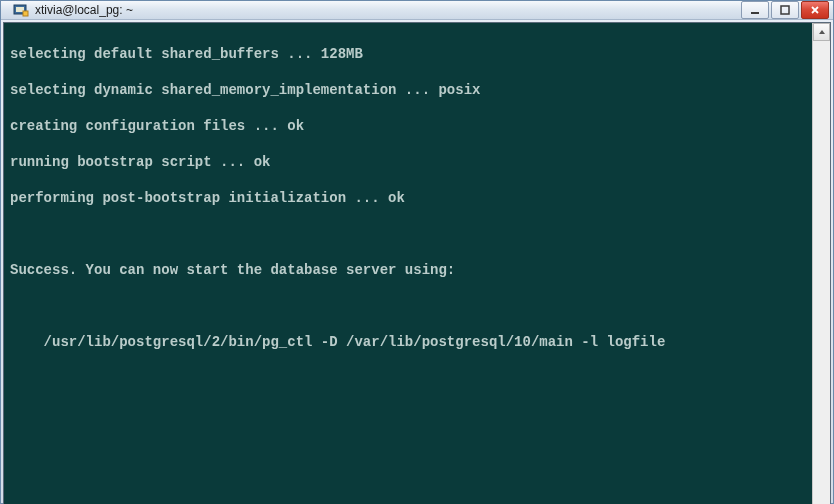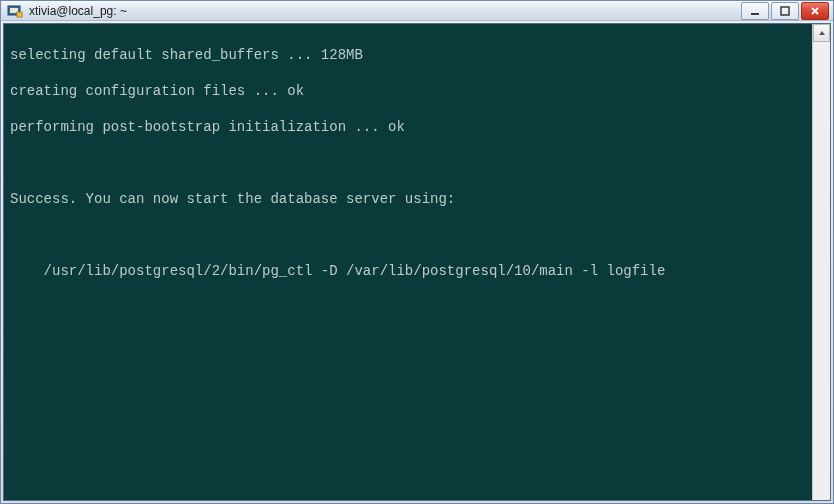--- a/index.html
+++ b/index.html
@@ -17,21 +17,21 @@
   background: linear-gradient(to bottom, #e8eef6 0%, #d4dce8 100%);
   display: flex;
   flex-direction: column;
 }
 .titlebar {
   height: 30px;
   background: linear-gradient(to bottom, #f5f8fc 0%, #dde6f0 45%, #cdd9e7 100%);
   border-bottom: 1px solid #a8b8cc;
   display: flex;
   align-items: center;
-  padding: 0 4px 0 6px;
+  padding: 0 4px 0 12px;
 }
 .titlebar-icon {
   width: 16px;
   height: 16px;
   margin-right: 6px;
   flex-shrink: 0;
 }
 .title {
   font-size: 12px;
   color: #1a1a1a;
@@ -88,21 +88,21 @@
   height: 18px;
   background: linear-gradient(to bottom, #fafafa, #e3e3e3);
   border: 1px solid #b5b5b5;
   display: flex;
   align-items: center;
   justify-content: center;
   color: #555;
   font-size: 9px;
 }
 .sb-track { flex: 1; position: relative; }
-.line { display: block; min-height: 18px; }
+.line { display: block; min-height: 18px; font-weight: bold; }
 </style>
 </head>
 <body>
 
 <div class="window">
   <div class="titlebar">
     <span class="titlebar-icon">
       <svg viewBox="0 0 16 16" width="16" height="16">
         <rect x="1" y="3" width="12" height="9" fill="#3b6a9a" stroke="#204060"></rect>
         <rect x="3" y="5" width="8" height="5" fill="#e8e8d0"></rect>
@@ -125,21 +125,23 @@
         <svg width="10" height="10">
             <path d="M2 2 L8 8 M8 2 L2 8" stroke="#fff" stroke-width="1.8"></path>
           </svg>
       </div>
     </div>
   </div>
 
   <div class="terminal-container">
     <div class="terminal">
 <span class="line">selecting default shared_buffers ... 128MB</span>
+<span class="line">selecting dynamic shared_memory_implementation ... posix</span>
 <span class="line">creating configuration files ... ok</span>
+<span class="line">running bootstrap script ... ok</span>
 <span class="line">performing post-bootstrap initialization ... ok</span>
 <span class="line"></span>
 <span class="line">Success. You can now start the database server using:</span>
 <span class="line"></span>
 <span class="line">    /usr/lib/postgresql/2/bin/pg_ctl -D /var/lib/postgresql/10/main -l logfile </span>
 <span class="line"></span>
 
 
 
 

